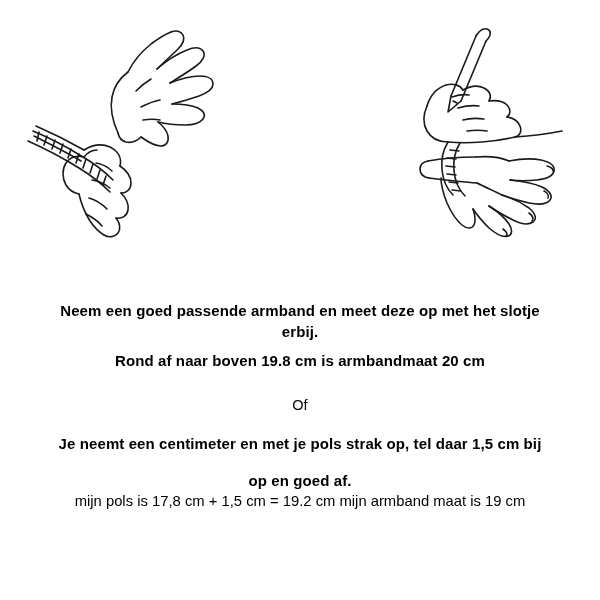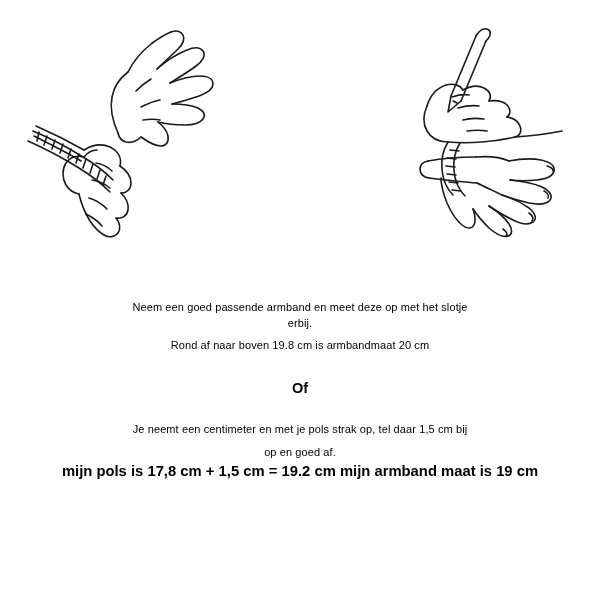--- a/index.html
+++ b/index.html
@@ -42,35 +42,35 @@
     position: absolute;
     left: 0;
     top: 300px;
     width: 600px;
     padding: 0 10px;
     box-sizing: border-box;
     text-align: center;
     color: #000000;
   }
   .line {
-    font-weight: normal;
-    font-size: 11px;
+    font-weight: bold;
+    font-size: 15px;
     line-height: 1.42;
     letter-spacing: 0.1px;
   }
   .line.small-gap { margin-top: 7px; }
   .or-line {
-    font-weight: bold;
+    font-weight: normal;
     font-size: 14.5px;
     margin-top: 26px;
-    margin-bottom: 26px;
-  }
-  .block-2 .line { margin-top: 8px; }
+    margin-bottom: 20px;
+  }
+  .block-2 .line { margin-top: 16px; }
   .final-line {
-    font-weight: bold;
+    font-weight: normal;
     font-size: 14.8px;
     margin-top: 2px;
   }
 </style>
 </head>
 <body>
 
 <div class="page">
 
   <div class="illustrations">

